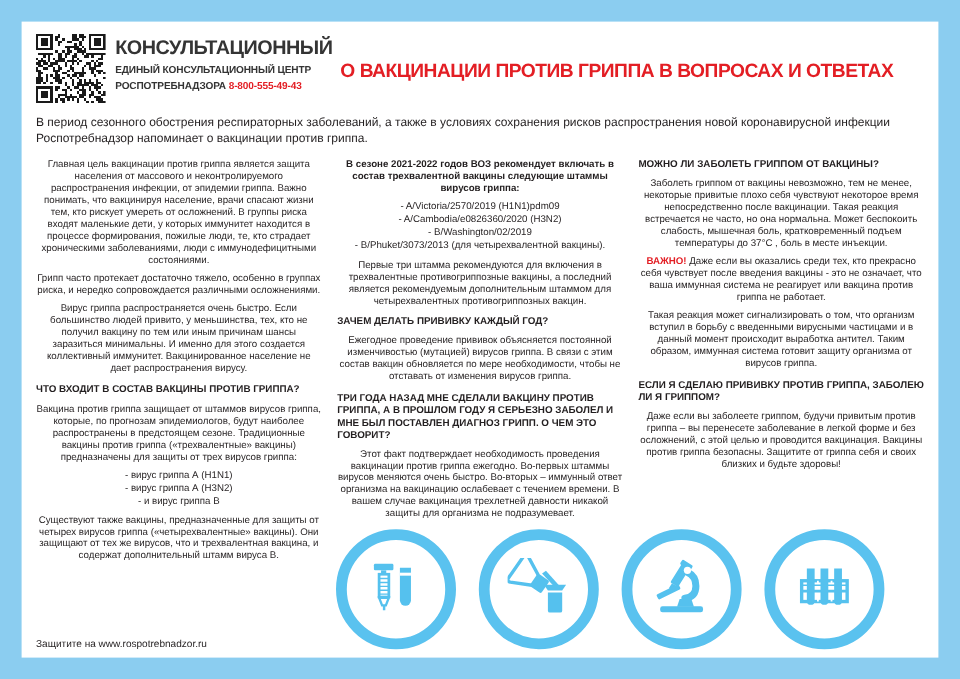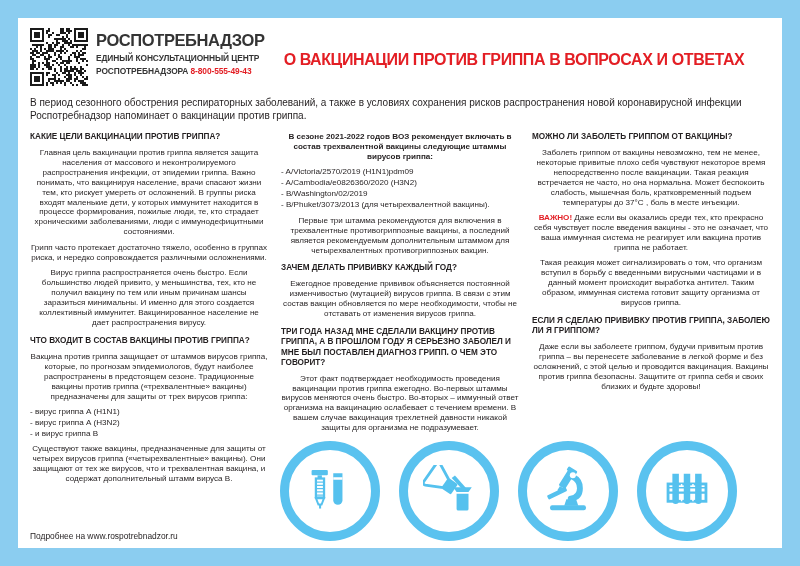--- a/index.html
+++ b/index.html
@@ -11,21 +11,21 @@
   .center-line{font-size:8.4px;font-weight:700;margin-top:3px;letter-spacing:-0.1px;color:#343434;}
   .phone{color:#e31e24;margin-top:32px;}
   .title{position:absolute;left:236px;top:33px;width:520px;text-align:center;color:#e31e24;font-size:16px;font-weight:700;letter-spacing:-0.4px;line-height:1.1;}
   .intro{position:absolute;left:12px;top:78px;width:740px;font-size:10px;line-height:1.3;color:#231f20;}
   .cols{position:absolute;left:12px;top:114px;width:740px;display:flex;gap:13px;}
   .col{flex:1;min-width:0;font-size:8.1px;line-height:1.23;color:#231f20;}
   .col p{margin:0 0 5.5px 0;text-align:center;}
   .col h3{margin:8px 0 5.5px 0;font-size:8.2px;line-height:1.25;color:#231f20;text-transform:uppercase;}
   .col h3:first-child{margin-top:0;}
   .lead{font-weight:700;}
-  .vlist{margin:0 0 5.5px 0;padding:0;list-style:none;}
+  .vlist{margin:0 0 5.5px 0;padding:0;list-style:none;text-align:center;}
   .vlist li{margin:0 0 1px 0;}
   .important{color:#e31e24;font-weight:700;}
   .more{position:absolute;left:12px;top:513px;font-size:8.4px;color:#231f20;}
   .icon-row{position:absolute;left:262px;top:423px;display:flex;gap:19px;}
   .icon-circle{width:82px;height:82px;border:9px solid #5ac2ef;border-radius:50%;background:#fff;display:flex;align-items:center;justify-content:center;}
   .icon-circle svg{display:block;}
   .qr svg{shape-rendering:crispEdges;}
 </style>
 </head>
 <body>
@@ -347,36 +347,35 @@
               <rect x="23" y="28" width="1" height="1"></rect>
               <rect x="26" y="28" width="1" height="1"></rect>
               <rect x="27" y="28" width="1" height="1"></rect>
               <rect x="28" y="28" width="1" height="1"></rect>
             </g>
         </g>
       </svg>
     </div>
 
     <div class="logo">
-      <div class="org-name">РОСПОТРЕБНАДЗОР</div>
+      <div class="org-name">КОНСУЛЬТАЦИОННЫЙ</div>
       <div class="center-line">ЕДИНЫЙ КОНСУЛЬТАЦИОННЫЙ ЦЕНТР</div>
       <div class="center-line">
         <span>РОСПОТРЕБНАДЗОРА</span>
         <span class="phone">8-800-555-49-43</span>
       </div>
     </div>
 
     <div class="title">О ВАКЦИНАЦИИ ПРОТИВ ГРИППА В ВОПРОСАХ И ОТВЕТАХ</div>
 
     <div class="intro">В период сезонного обострения респираторных заболеваний, а также в условиях сохранения рисков распространения новой коронавирусной инфекции Роспотребнадзор напоминает о вакцинации против гриппа.</div>
 
     <div class="cols">
 
       <div class="col">
-        <h3>КАКИЕ ЦЕЛИ ВАКЦИНАЦИИ ПРОТИВ ГРИППА?</h3>
         <p>Главная цель вакцинации против гриппа является защита населения от массового и неконтролируемого распространения инфекции, от эпидемии гриппа. Важно понимать, что вакцинируя население, врачи спасают жизни тем, кто рискует умереть от осложнений. В группы риска входят маленькие дети, у которых иммунитет находится в процессе формирования, пожилые люди, те, кто страдает хроническими заболеваниями, люди с иммунодефицитными состояниями.</p>
         <p>Грипп часто протекает достаточно тяжело, особенно в группах риска, и нередко сопровождается различными осложнениями.</p>
         <p>Вирус гриппа распространяется очень быстро. Если большинство людей привито, у меньшинства, тех, кто не получил вакцину по тем или иным причинам шансы заразиться минимальны. И именно для этого создается коллективный иммунитет. Вакцинированное население не дает распространения вирусу.</p>
         <h3>ЧТО ВХОДИТ В СОСТАВ ВАКЦИНЫ ПРОТИВ ГРИППА?</h3>
         <p>Вакцина против гриппа защищает от штаммов вирусов гриппа, которые, по прогнозам эпидемиологов, будут наиболее распространены в предстоящем сезоне. Традиционные вакцины против гриппа («трехвалентные» вакцины) предназначены для защиты от трех вирусов гриппа:</p>
         <ul class="vlist">
           <li>- вирус гриппа А (H1N1)</li>
           <li>- вирус гриппа А (H3N2)</li>
           <li>- и вирус гриппа В</li>
         </ul>
@@ -404,21 +403,21 @@
         <p>
           <span class="important">ВАЖНО!</span><span> Даже если вы оказались среди тех, кто прекрасно себя чувствует после введения вакцины - это не означает, что ваша иммунная система не реагирует или вакцина против гриппа не работает.</span>
         </p>
         <p>Такая реакция может сигнализировать о том, что организм вступил в борьбу с введенными вирусными частицами и в данный момент происходит выработка антител. Таким образом, иммунная система готовит защиту организма от вирусов гриппа.</p>
         <h3>ЕСЛИ Я СДЕЛАЮ ПРИВИВКУ ПРОТИВ ГРИППА, ЗАБОЛЕЮ ЛИ Я ГРИППОМ?</h3>
         <p>Даже если вы заболеете гриппом, будучи привитым против гриппа – вы перенесете заболевание в легкой форме и без осложнений, с этой целью и проводится вакцинация. Вакцины против гриппа безопасны. Защитите от гриппа себя и своих близких и будьте здоровы!</p>
       </div>
 
     </div>
 
-    <div class="more">Подробнее на www.rospotrebnadzor.ru</div>
+    <div class="more">Защитите на www.rospotrebnadzor.ru</div>
 
     <div class="icon-row">
 
       <div class="icon-circle">
         <svg width="52" height="52" viewBox="0 0 48 48" fill="#55c1ee">
           <rect x="7" y="4.5" width="15" height="5" rx="1"></rect>
           <rect x="12.5" y="9.5" width="4" height="3.2"></rect>
           <rect x="11" y="12.5" width="7.5" height="17.5" fill="#fff" stroke="#55c1ee" stroke-width="2.1"></rect>
           <g stroke="#55c1ee" stroke-width="1.1">
             <line x1="11" y1="15.8" x2="18.5" y2="15.8"></line>

